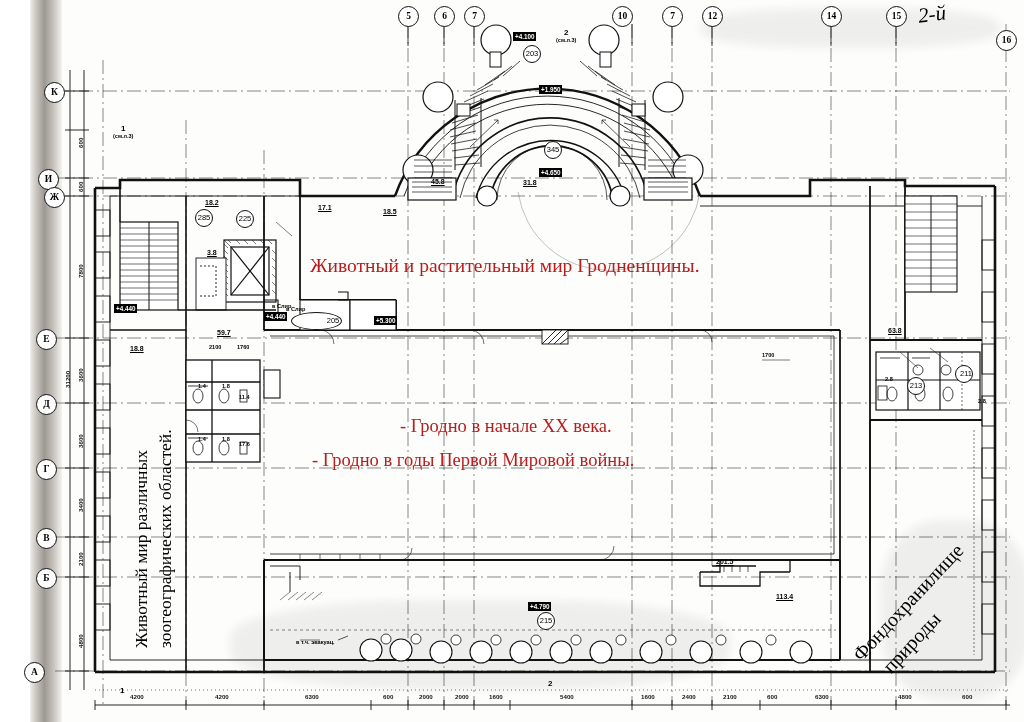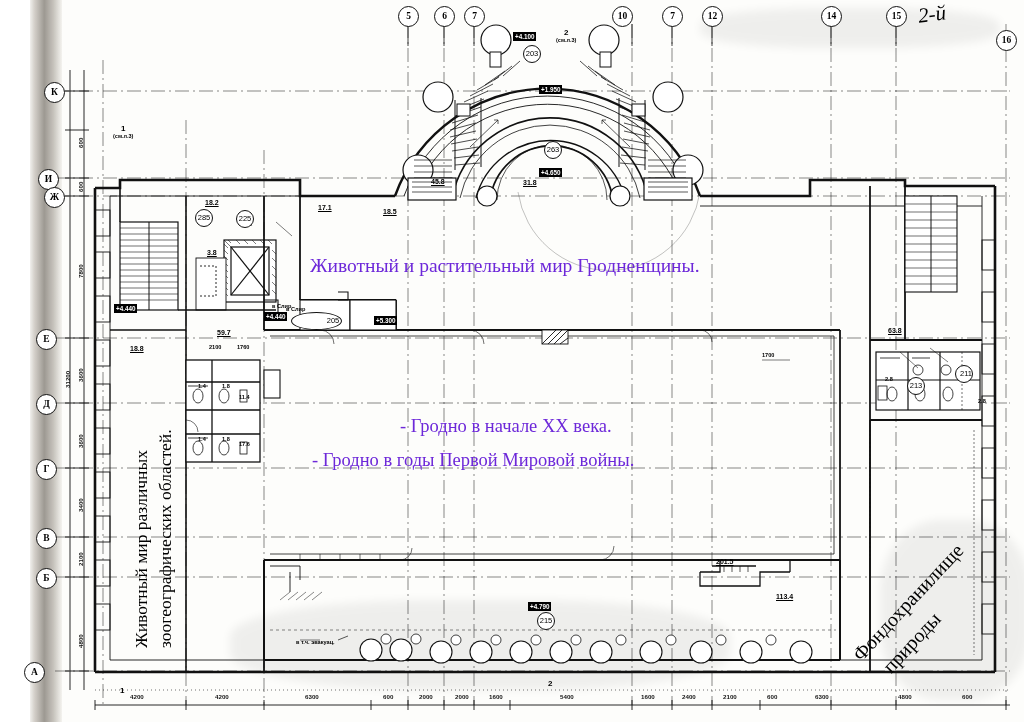--- a/index.html
+++ b/index.html
@@ -31,21 +31,21 @@
        font-weight:bold;color:#111;white-space:nowrap;transform-origin:left top;
        transform:rotate(-90deg);}
   .area{position:absolute;font-size:7px;font-family:"Liberation Sans",sans-serif;
        font-weight:bold;text-decoration:underline;white-space:nowrap;}
   .elev{position:absolute;font-size:6.3px;font-family:"Liberation Sans",sans-serif;
        font-weight:bold;background:#000;color:#fff;padding:1px 2px;white-space:nowrap;}
   .tiny{position:absolute;font-size:5.6px;font-family:"Liberation Sans",sans-serif;
        font-weight:bold;white-space:nowrap;}
 
   
-  .caption{position:absolute;font-family:"Liberation Serif",serif;color:#6d28d9;white-space:nowrap;}
+  .caption{position:absolute;font-family:"Liberation Serif",serif;color:#b91c1c;white-space:nowrap;}
   #title-main{font-size:19.5px;left:310px;top:255px;}
   .cap-line{font-size:18.5px;text-align:center;}
   #cap1{left:400px;top:416px;}
   #cap2{left:312px;top:450px;}
   #cap3{left:381px;top:484px;}
 
   .vcap{position:absolute;font-size:17.5px;font-family:"Liberation Serif",serif;
         white-space:nowrap;transform-origin:left top;transform:rotate(-90deg);}
   #vcap1{left:131px;top:648px;}
   #vcap2{left:155px;top:648px;}
@@ -582,21 +582,21 @@
   <div class="bub" style="left:36px;top:394px;">Д</div>
   <div class="bub" style="left:36px;top:459px;">Г</div>
   <div class="bub" style="left:36px;top:528px;">В</div>
   <div class="bub" style="left:36px;top:568px;">Б</div>
   <div class="bub" style="left:24px;top:662px;">А</div>
 
   <div class="rbub" style="left:195px;top:209px;">285</div>
   <div class="rbub" style="left:236px;top:210px;">225</div>
   <div class="rbub" style="left:291px;top:312px;padding-left:33px;">205</div>
   <div class="rbub" style="left:523px;top:45px;">203</div>
-  <div class="rbub" style="left:544px;top:141px;">263</div>
+  <div class="rbub" style="left:544px;top:141px;">345</div>
   <div class="rbub" style="left:537px;top:612px;">215</div>
   <div class="rbub" style="left:955px;top:365px;text-align:right;">211</div>
   <div class="rbub" style="left:907px;top:377px;">213</div>
 
   <div class="area" style="left:205px;top:199px;">18.2</div>
   <div class="area" style="left:318px;top:204px;">17.1</div>
   <div class="area" style="left:207px;top:249px;">3.8</div>
   <div class="area" style="left:383px;top:208px;">18.5</div>
   <div class="area" style="left:431px;top:178px;">45.8</div>
   <div class="area" style="left:523px;top:179px;">31.8</div>

